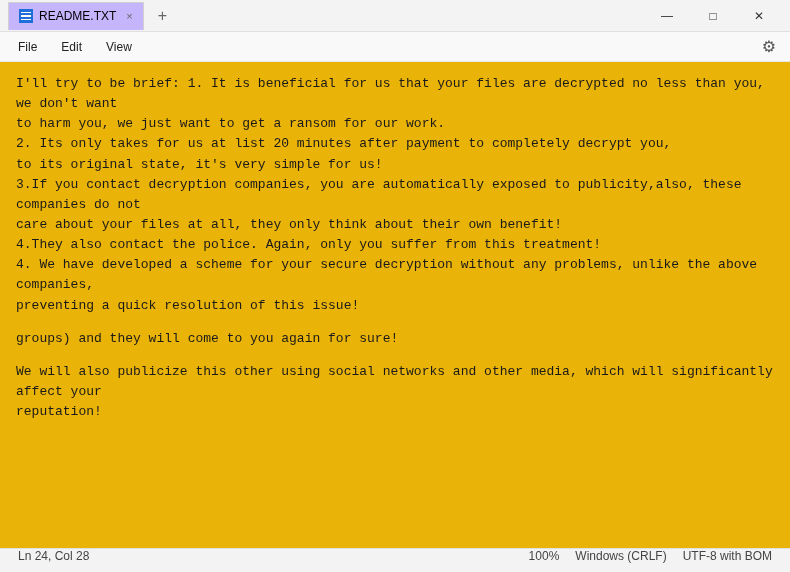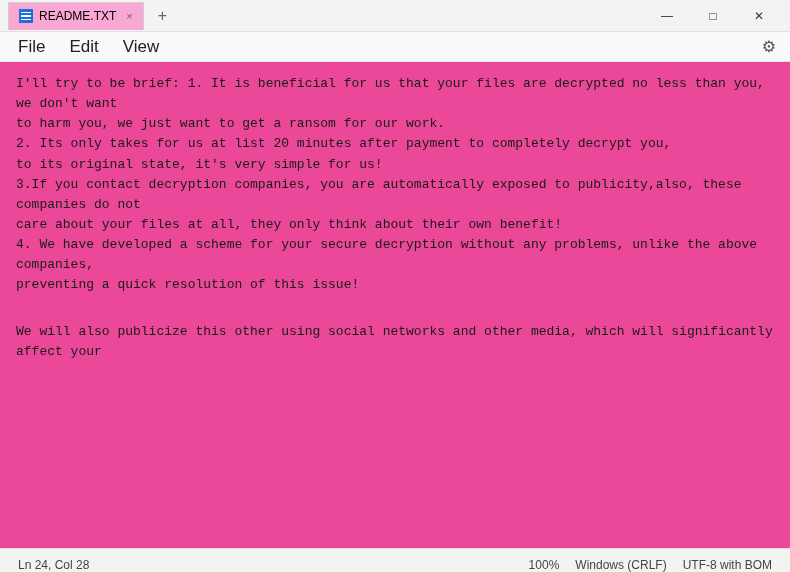--- a/index.html
+++ b/index.html
@@ -25,21 +25,21 @@
     }
     .title-bar-left {
       display: flex;
       align-items: center;
       gap: 8px;
       flex: 1;
     }
     .tab {
       display: flex;
       align-items: center;
-      background: #f9a8d4;
+      background: #c4b5fd;
       border: 1px solid #d0d0d0;
       border-bottom: none;
       padding: 4px 10px;
       font-size: 12px;
       gap: 6px;
       height: 28px;
     }
     .tab-icon {
       width: 14px;
       height: 14px;
@@ -96,56 +96,56 @@
       border-bottom: 1px solid #e8e8e8;
       flex-shrink: 0;
       justify-content: space-between;
     }
     .menu-items {
       display: flex;
       gap: 4px;
     }
     .menu-item {
       padding: 4px 10px;
-      font-size: 17px;
+      font-size: 12px;
       color: #222;
       cursor: pointer;
       border-radius: 2px;
     }
     .menu-gear {
       font-size: 16px;
       color: #555;
       cursor: pointer;
       padding: 2px 6px;
     }
 
     
     .content {
-      background: #ec4899;
+      background: #eab308;
       flex: 1;
       overflow-y: auto;
       padding: 12px 16px;
       font-family: 'Consolas', 'Courier New', monospace;
       font-size: 13px;
       line-height: 1.55;
       color: #1a1a1a;
     }
     .content p {
       margin-bottom: 0;
     }
     .blank-line {
       height: 1em;
     }
 
     
     .status-bar {
       background: #f3f3f3;
       height: 24px;
       display: flex;
-      align-items: flex-end;
+      align-items: flex-start;
       padding: 0 12px;
       border-top: 1px solid #e0e0e0;
       flex-shrink: 0;
       font-size: 12px;
       color: #444;
       gap: 0;
       justify-content: space-between;
     }
     .status-left {
       display: flex;
@@ -194,25 +194,28 @@
   <span class="menu-gear">⚙</span>
 </div>
 
 <div class="content" id="text-content">
 <p>I'll try to be brief: 1. It is beneficial for us that your files are decrypted no less than you, we don't want</p>
     <p>to harm you, we just want to get a ransom for our work.</p>
     <p>2. Its only takes for us at list 20 minutes after payment to completely decrypt you,</p>
     <p>to its original state, it's very simple for us!</p>
     <p>3.If you contact decryption companies, you are automatically exposed to publicity,also, these companies do not</p>
     <p>care about your files at all, they only think about their own benefit!</p>
+    <p>4.They also contact the police. Again, only you suffer from this treatment!</p>
     <p>4. We have developed a scheme for your secure decryption without any problems, unlike the above companies,</p>
     <p>preventing a quick resolution of this issue!</p>
     <div class="blank-line"></div>
+    <p>groups) and they will come to you again for sure!</p>
     <div class="blank-line"></div>
     <p>We will also publicize this other using social networks and other media, which will significantly affect your</p>
+    <p>reputation!</p>
     <div class="blank-line"></div>
   </div>
 
 <div class="status-bar">
   <div class="status-left">
     <span class="status-item">Ln 24, Col 28</span>
   </div>
   <div class="status-right">
     <span class="status-item">100%</span>
     <span class="status-item">Windows (CRLF)</span>

